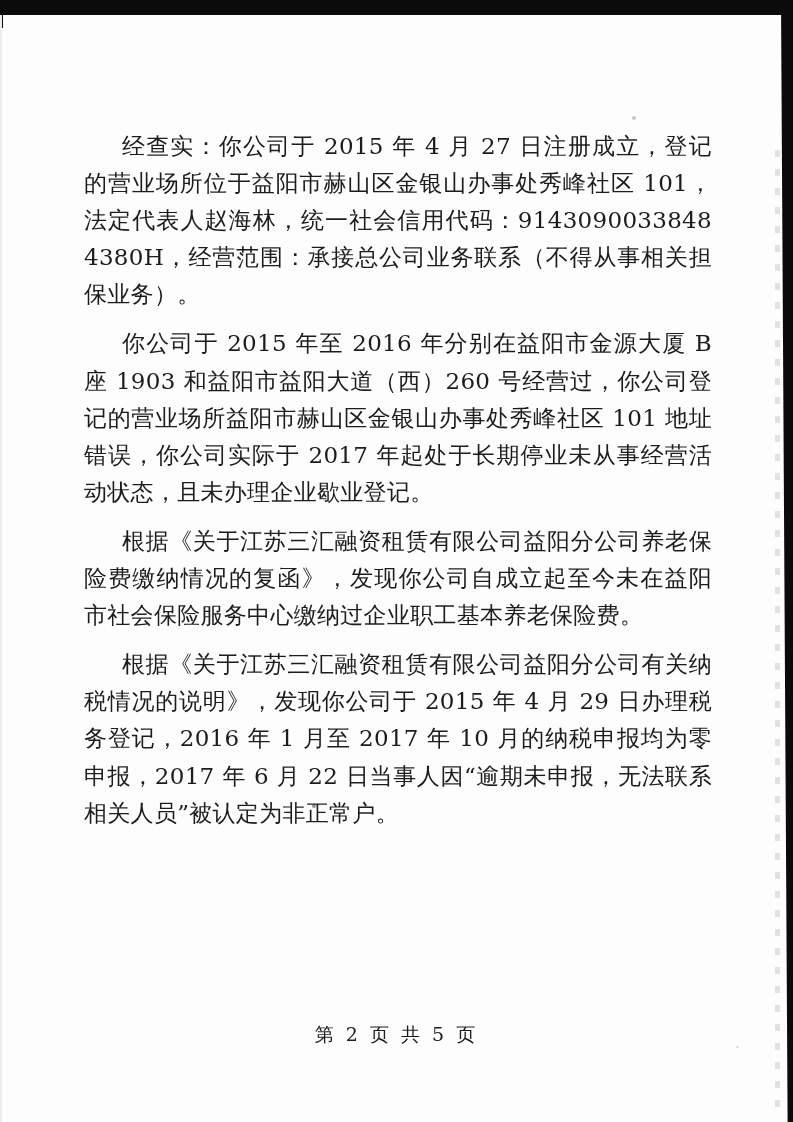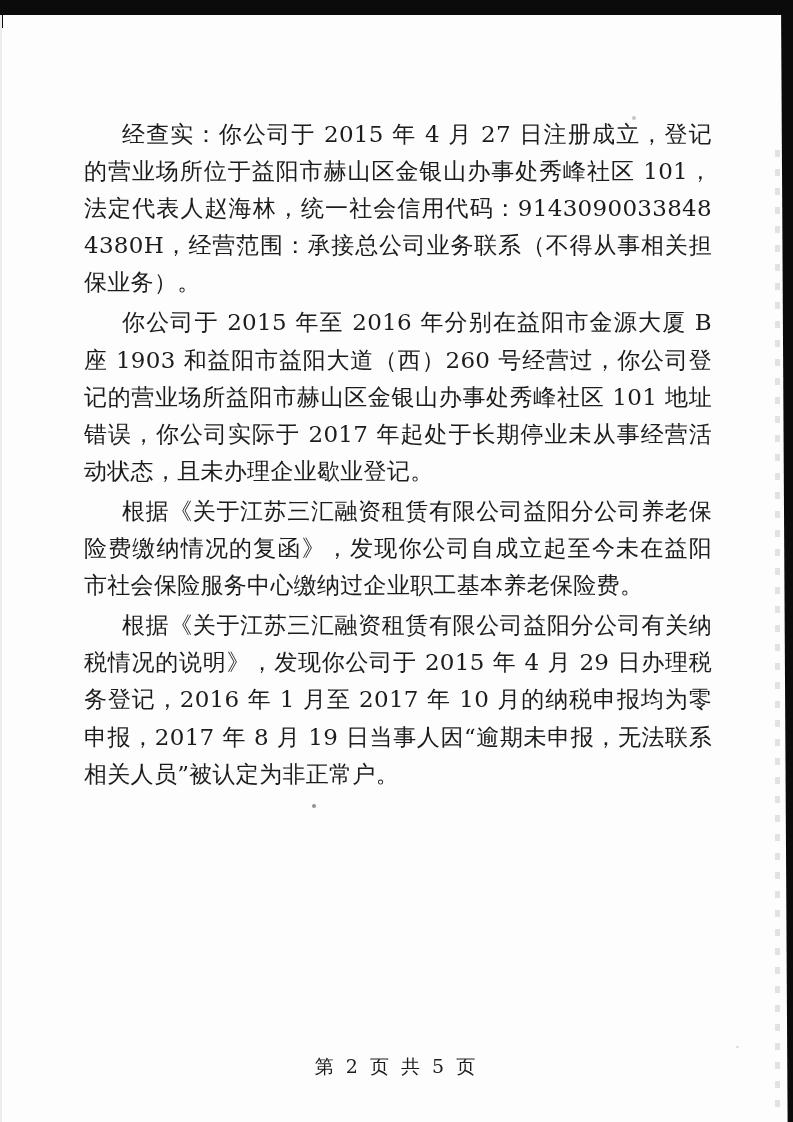--- a/index.html
+++ b/index.html
@@ -67,52 +67,51 @@
     position: absolute;
     left: 84px; top: 116px;
     width: 628px;
     color: var(--ink, #1c1c1c);
     font-size: 23px;
     line-height: 37.1px;
     text-align: justify;
     letter-spacing: 0.3px;
   }
   .text-block p {
-    margin: 0 0 3px 0;
+    margin: 12px 0 3px 0;
     text-indent: 38px;
     word-break: break-all;
   }
   
   .page-footer {
     position: absolute;
     left: 0; top: 1022px;
     width: 793px;
     text-align: center;
     color: var(--ink, #1c1c1c);
     font-size: 19px;
     letter-spacing: 3px;
-    margin-top: 32px;
   }
 </style>
 </head>
 <body>
 
 <div class="page">
 
   <div class="scan-top-bar"></div>
   <div class="scan-right-strip"></div>
   <div class="scan-left-sliver"></div>
   <div class="scan-left-edge"></div>
   <div class="scan-right-speckles"></div>
   <div class="scan-speck speck-a"></div>
   <div class="scan-speck speck-b"></div>
   <div class="scan-speck speck-c"></div>
 
   <div class="text-block">
     <p>经查实：你公司于 2015 年 4 月 27 日注册成立，登记的营业场所位于益阳市赫山区金银山办事处秀峰社区 101，法定代表人赵海林，统一社会信用代码：91430900338484380H，经营范围：承接总公司业务联系（不得从事相关担保业务）。</p>
     <p>你公司于 2015 年至 2016 年分别在益阳市金源大厦 B 座 1903 和益阳市益阳大道（西）260 号经营过，你公司登记的营业场所益阳市赫山区金银山办事处秀峰社区 101 地址错误，你公司实际于 2017 年起处于长期停业未从事经营活动状态，且未办理企业歇业登记。</p>
     <p>根据《关于江苏三汇融资租赁有限公司益阳分公司养老保险费缴纳情况的复函》，发现你公司自成立起至今未在益阳市社会保险服务中心缴纳过企业职工基本养老保险费。</p>
-    <p>根据《关于江苏三汇融资租赁有限公司益阳分公司有关纳税情况的说明》，发现你公司于 2015 年 4 月 29 日办理税务登记，2016 年 1 月至 2017 年 10 月的纳税申报均为零申报，2017 年 8 月 19 日当事人因“逾期未申报，无法联系相关人员”被认定为非正常户。</p>
+    <p>根据《关于江苏三汇融资租赁有限公司益阳分公司有关纳税情况的说明》，发现你公司于 2015 年 4 月 29 日办理税务登记，2016 年 1 月至 2017 年 10 月的纳税申报均为零申报，2017 年 6 月 22 日当事人因“逾期未申报，无法联系相关人员”被认定为非正常户。</p>
   </div>
 
   <div class="page-footer">第 2 页 共 5 页</div>
 
 </div>
 
 </body></html>

